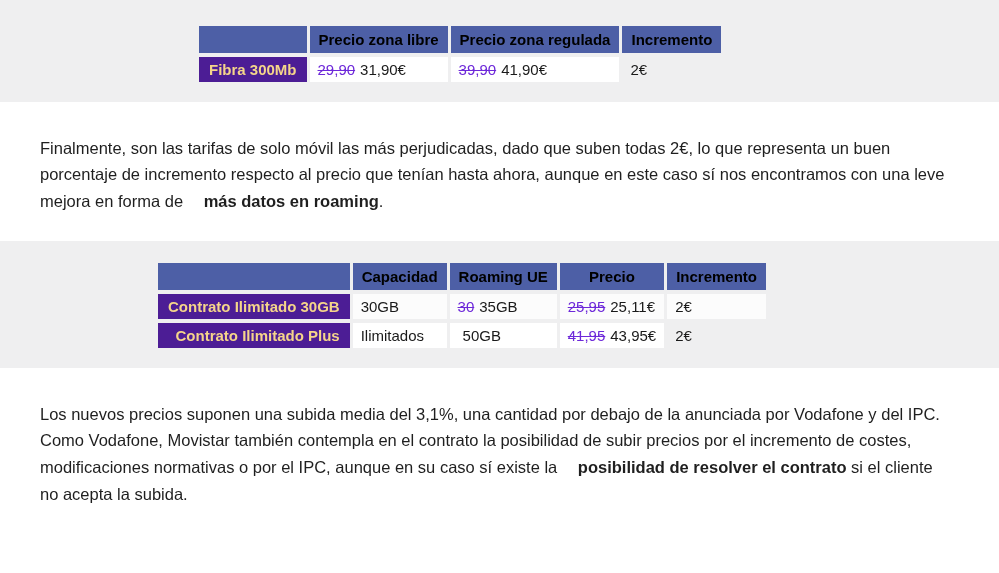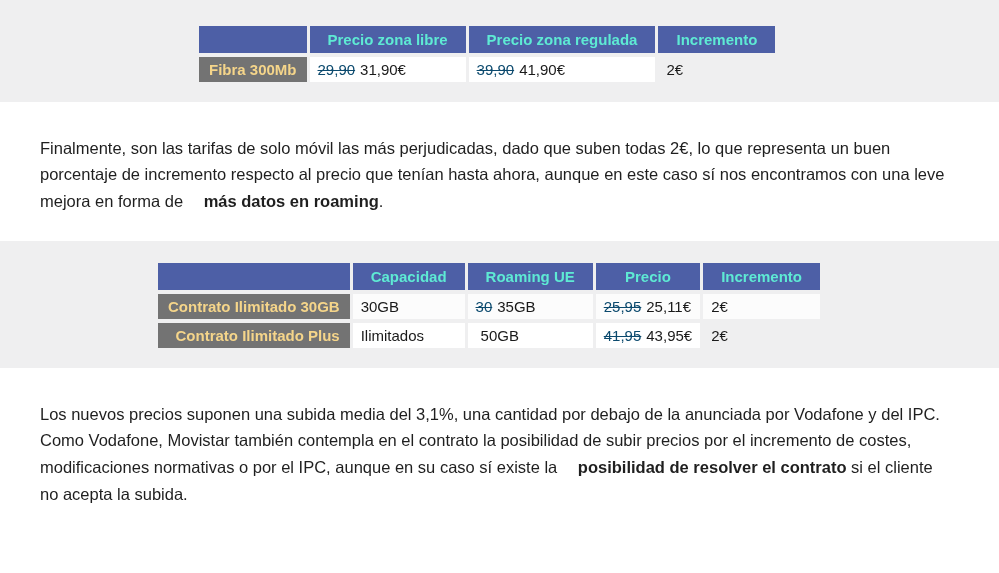--- a/index.html
+++ b/index.html
@@ -34,32 +34,32 @@
   table.price-table {
     border-collapse: separate;
     border-spacing: 3px 4px;
     font-size: 15px;
   }
   table.t1 { margin-left: 196px; }
   table.t2 { margin-left: 155px; }
 
   .price-table th {
     background: #4d5fa6;
-    color: #5eead4;
+    color: #000000;
     font-weight: bold;
     text-align: center;
-    padding: 5px 18px;
+    padding: 5px 9px;
     white-space: nowrap;
     font-size: 15px;
   }
   .price-table th.blank {
     background: #4d5fa6;
   }
   .price-table td.rowhead {
-    background: #737373;
+    background: #4c1d95;
     color: #f5d58a;
     font-weight: bold;
     text-align: right;
     padding: 4px 10px;
     white-space: nowrap;
     font-size: 15px;
   }
   .price-table td.val {
     background: #ffffff;
     color: #1a1a1a;
@@ -69,21 +69,21 @@
     font-size: 15px;
   }
   .price-table tr.alt td.val {
     background: #fcfcfc;
   }
   .price-table td.val.plain {
     background: transparent;
   }
   .old {
     text-decoration: line-through;
-    color: #0c4a6e;
+    color: #6d28d9;
     margin-right: 5px;
   }
 
   
   .para {
     font-size: 16.5px;
     line-height: 1.62;
     color: #1f1f1f;
     padding: 14px 45px 14px 40px;
     box-sizing: border-box;

